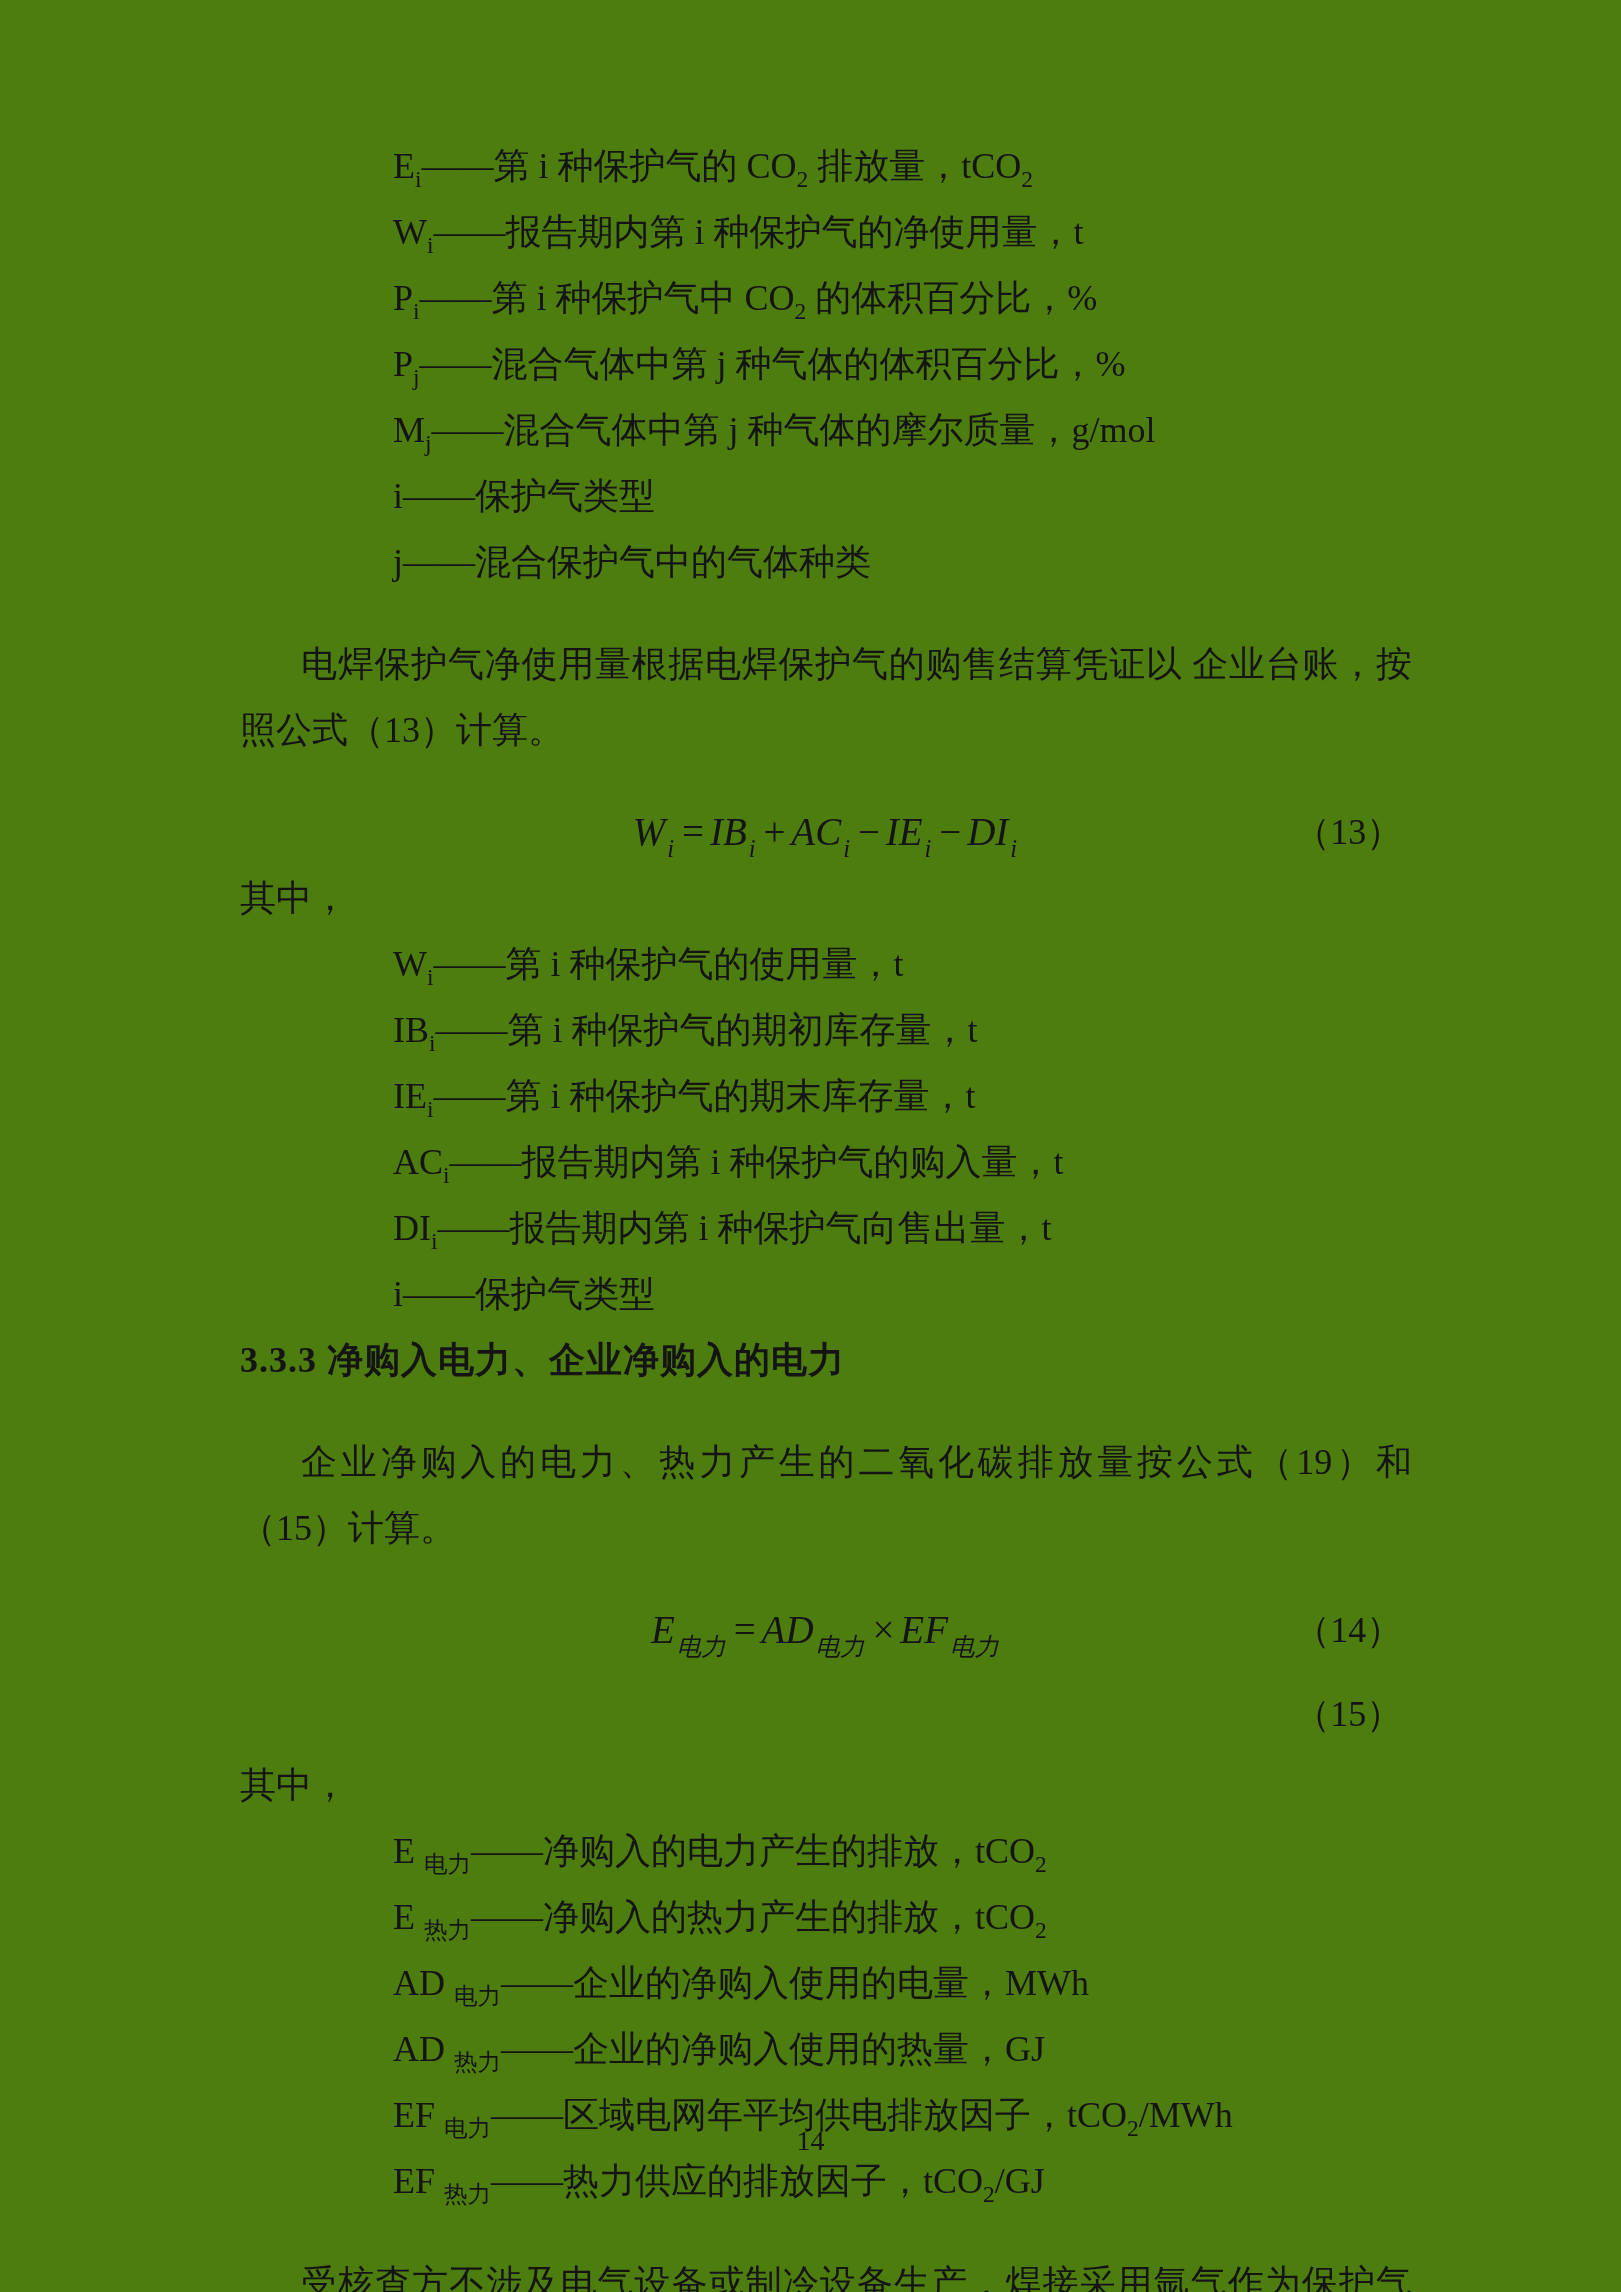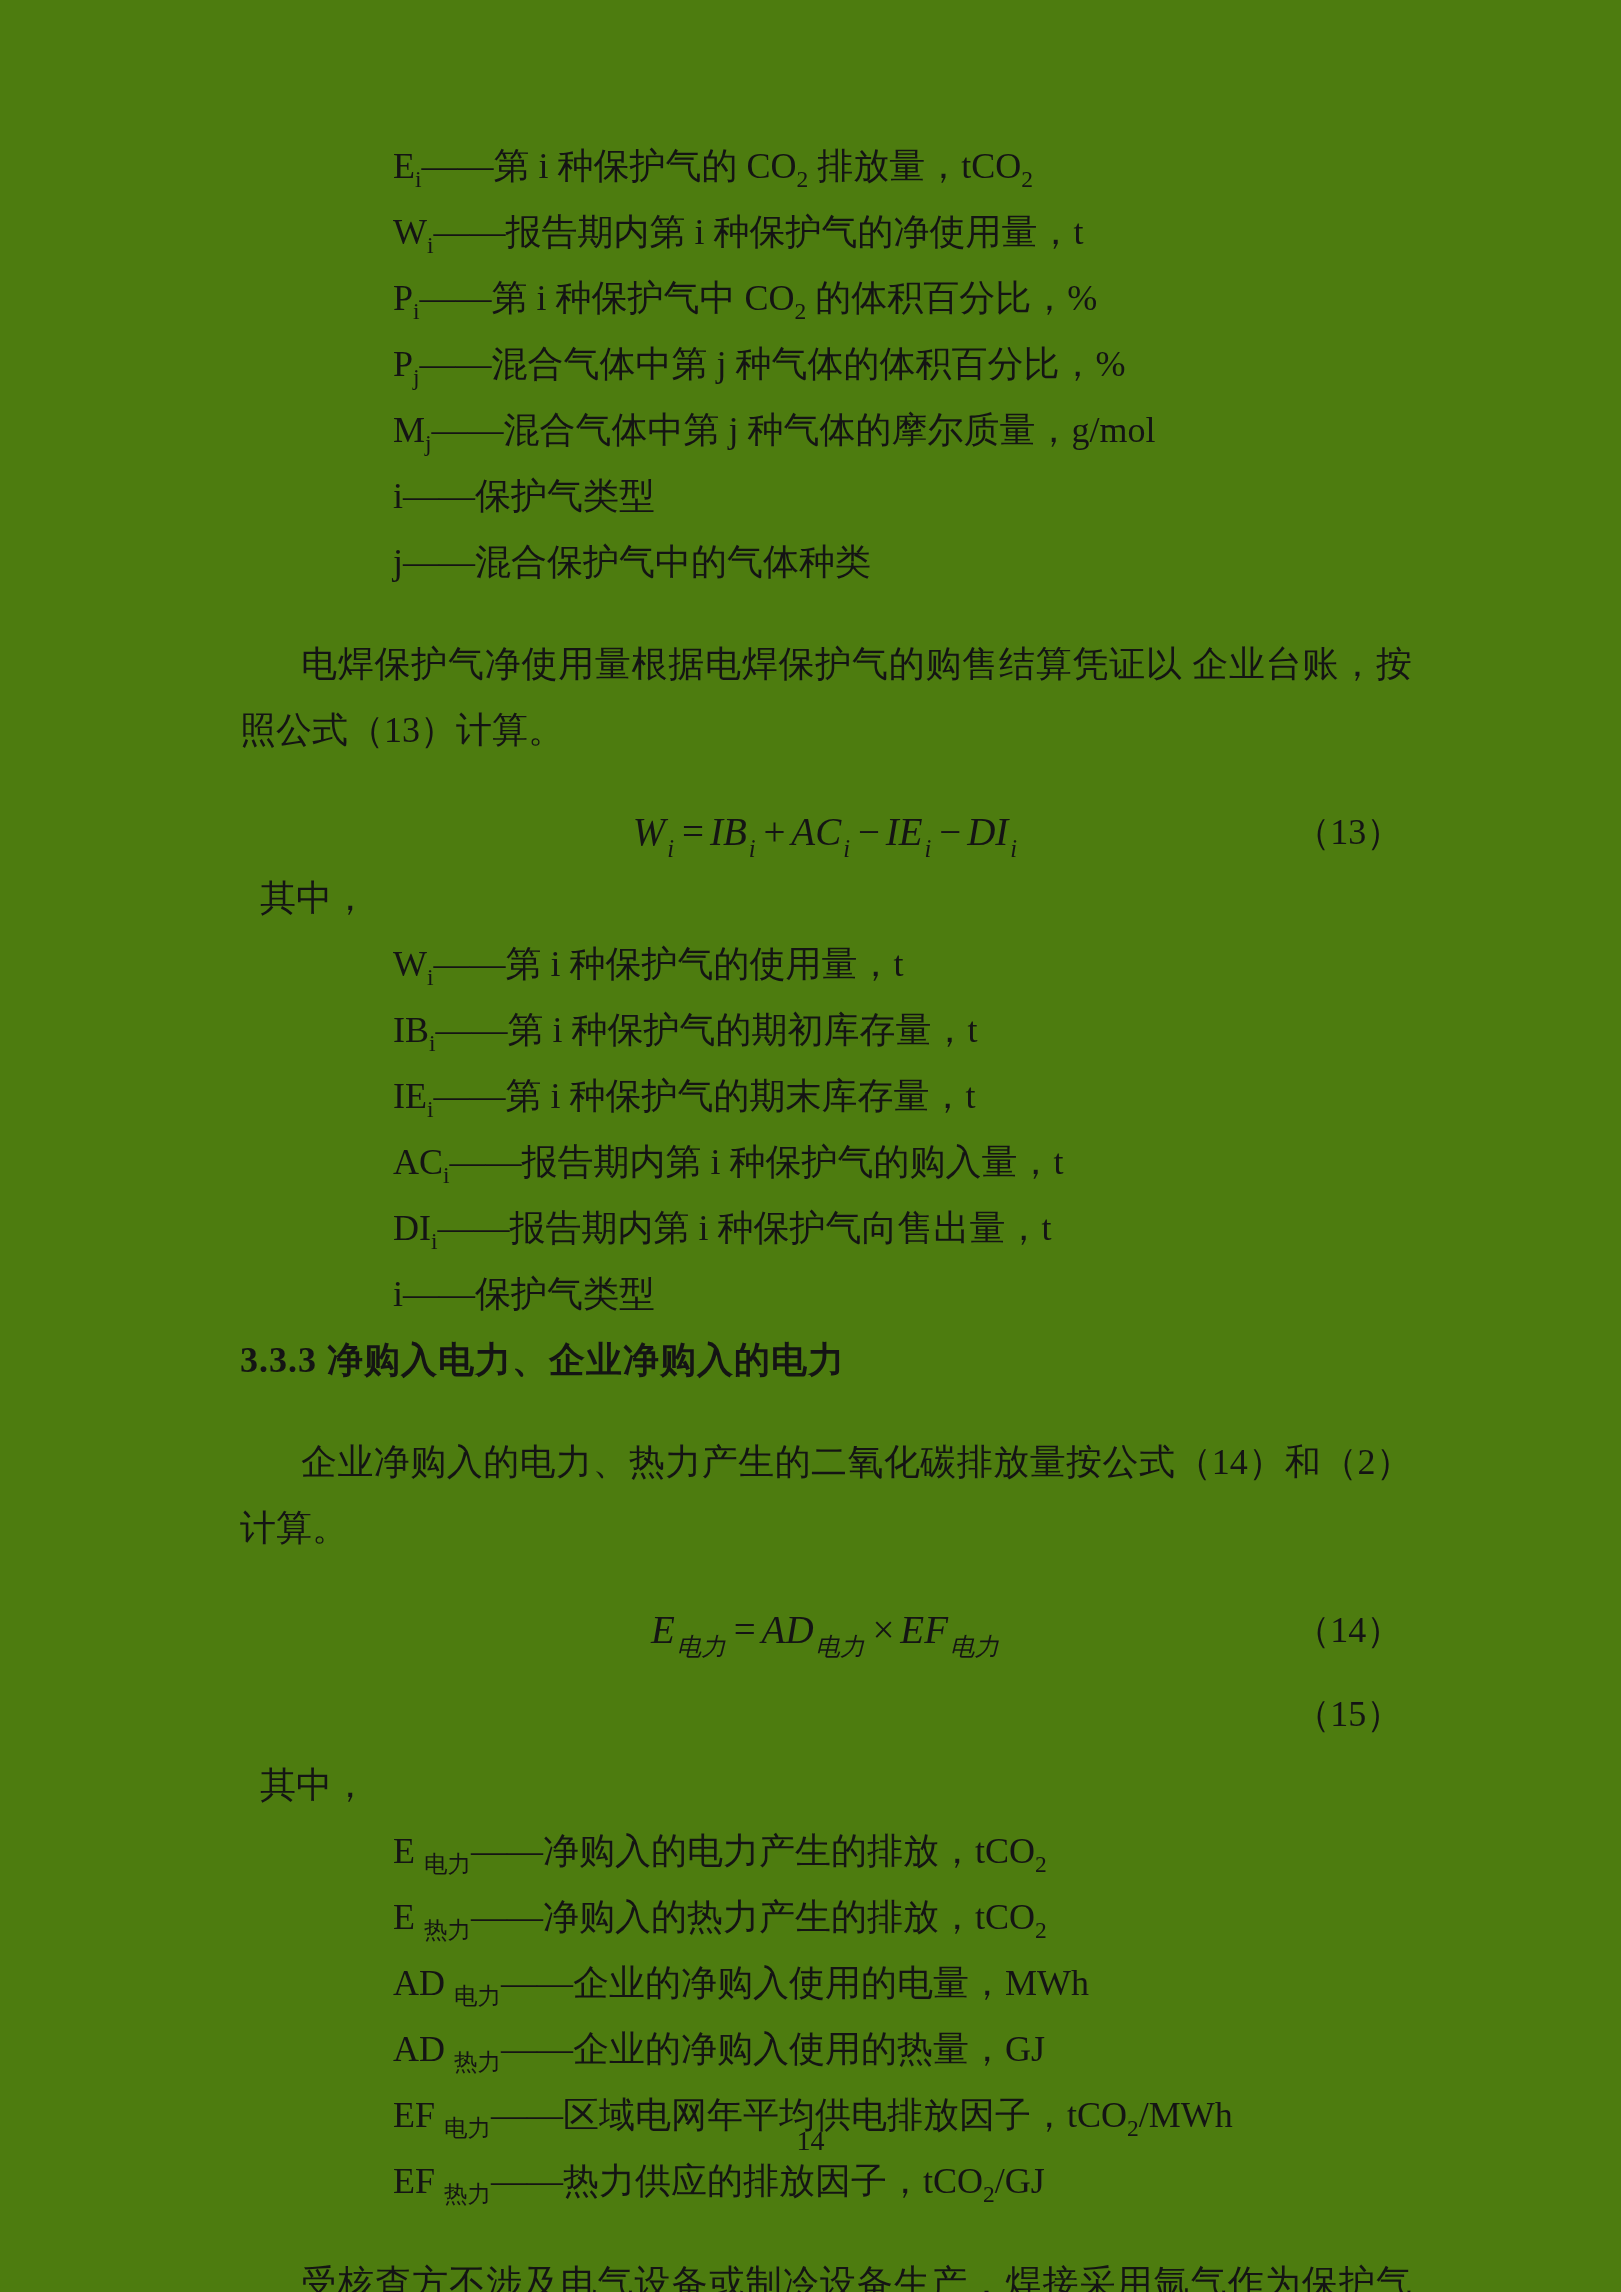--- a/index.html
+++ b/index.html
@@ -27,21 +27,21 @@
   sub{
     font-size:23.5px;
     line-height:0;
     vertical-align:-8.8px;
   }
   .para{
     line-height:66px;
     text-align:justify;
     text-indent:61px;
   }
-  .qizhong{line-height:66px;margin-left:20px;}
+  .qizhong{line-height:66px;}
   .heading{
     font-weight:700;
     line-height:66px;
     letter-spacing:1px;
   }
   .formula-row{
     position:relative;
     height:66px;
     line-height:66px;
     text-align:center;
@@ -95,21 +95,21 @@
         <div class="def-line">W<sub style="font-style: normal;">i</sub>——第 i 种保护气的使用量，t</div>
         <div class="def-line">IB<sub style="font-style: normal;">i</sub>——第 i 种保护气的期初库存量，t</div>
         <div class="def-line">IE<sub style="font-style: normal;">i</sub>——第 i 种保护气的期末库存量，t</div>
         <div class="def-line">AC<sub style="font-style: normal;">i</sub>——报告期内第 i 种保护气的购入量，t</div>
         <div class="def-line">DI<sub style="font-style: normal;">i</sub>——报告期内第 i 种保护气向售出量，t</div>
         <div class="def-line">i——保护气类型</div>
       </div>
 
     <h3 class="heading line" style="margin:0;font-size:36px;">3.3.3 净购入电力、企业净购入的电力</h3>
 
-    <p class="para">企业净购入的电力、热力产生的二氧化碳排放量按公式（14）和（2）计算。</p>
+    <p class="para">企业净购入的电力、热力产生的二氧化碳排放量按公式（19）和（15）计算。</p>
 
     <div class="formula-row f14">
       <span class="eq"><span class="var">E</span><sub>电力</sub><span class="op">=</span><span class="var">AD</span><sub>电力</sub><span class="op">×</span><span class="var">EF</span><sub>电力</sub></span>
       <span class="eq-num">（14）</span>
     </div>
 
     <div class="formula-row f15">
       <span class="eq-num">（15）</span>
     </div>
 

